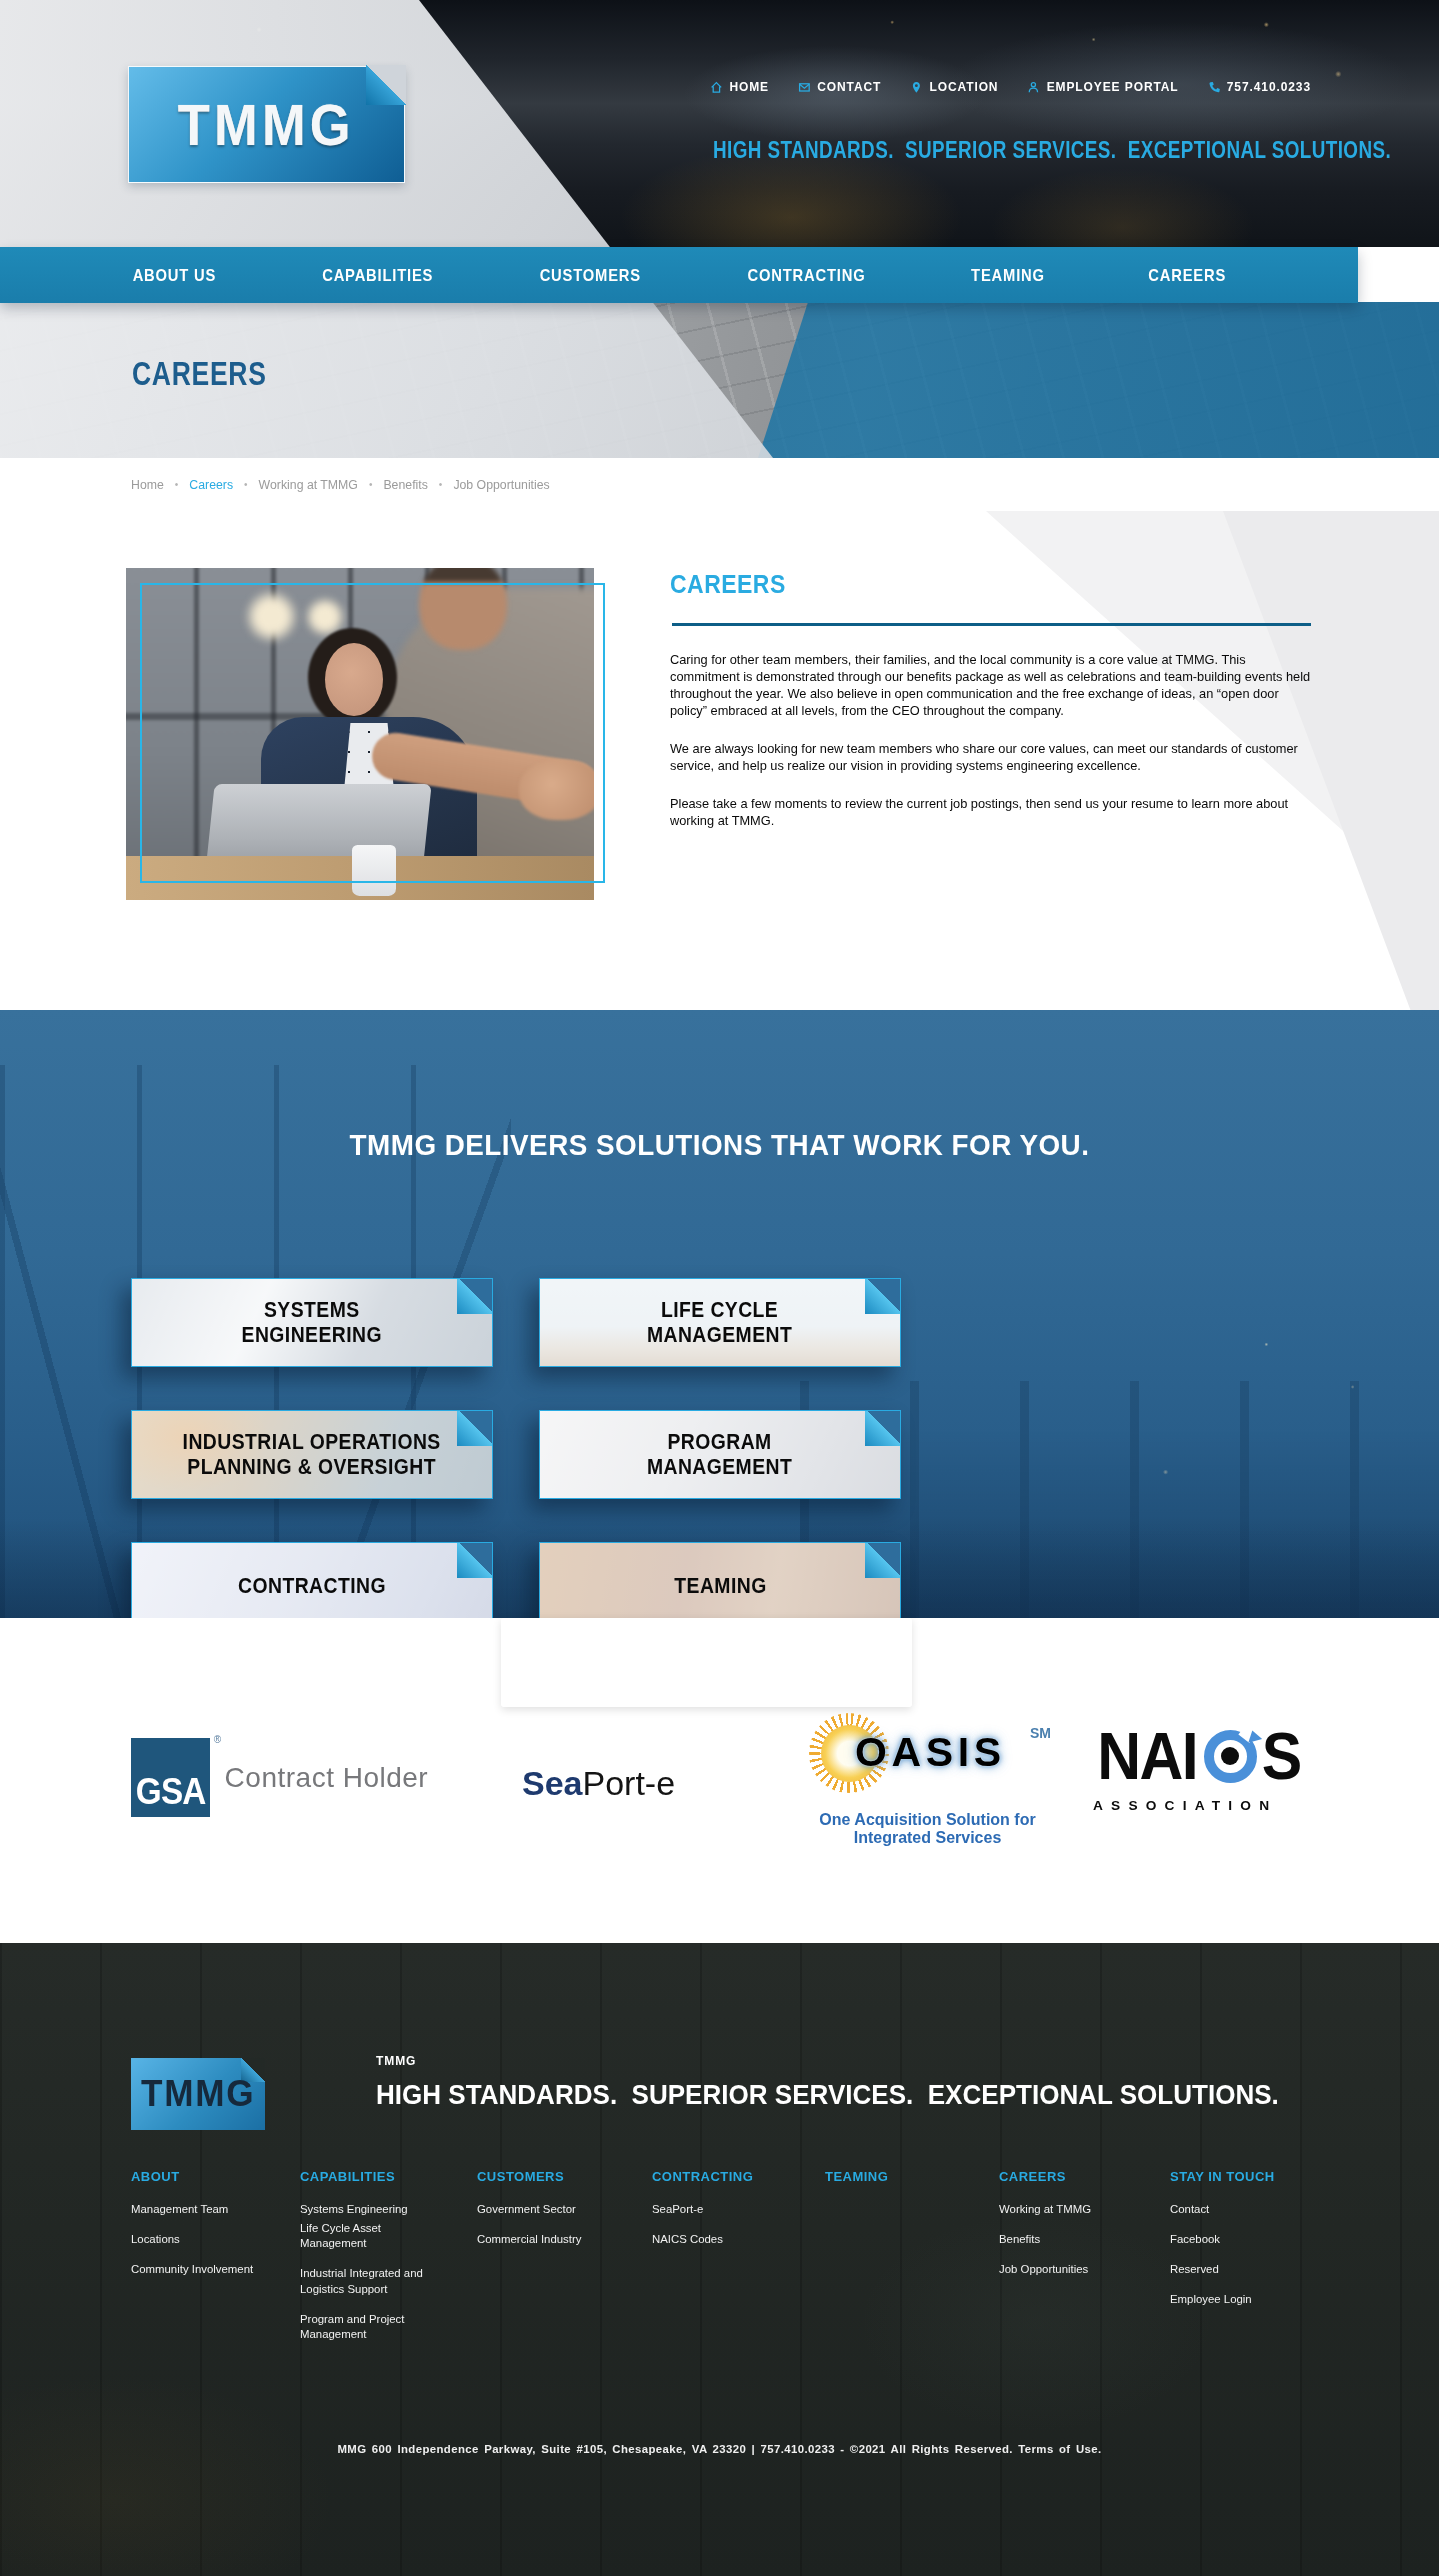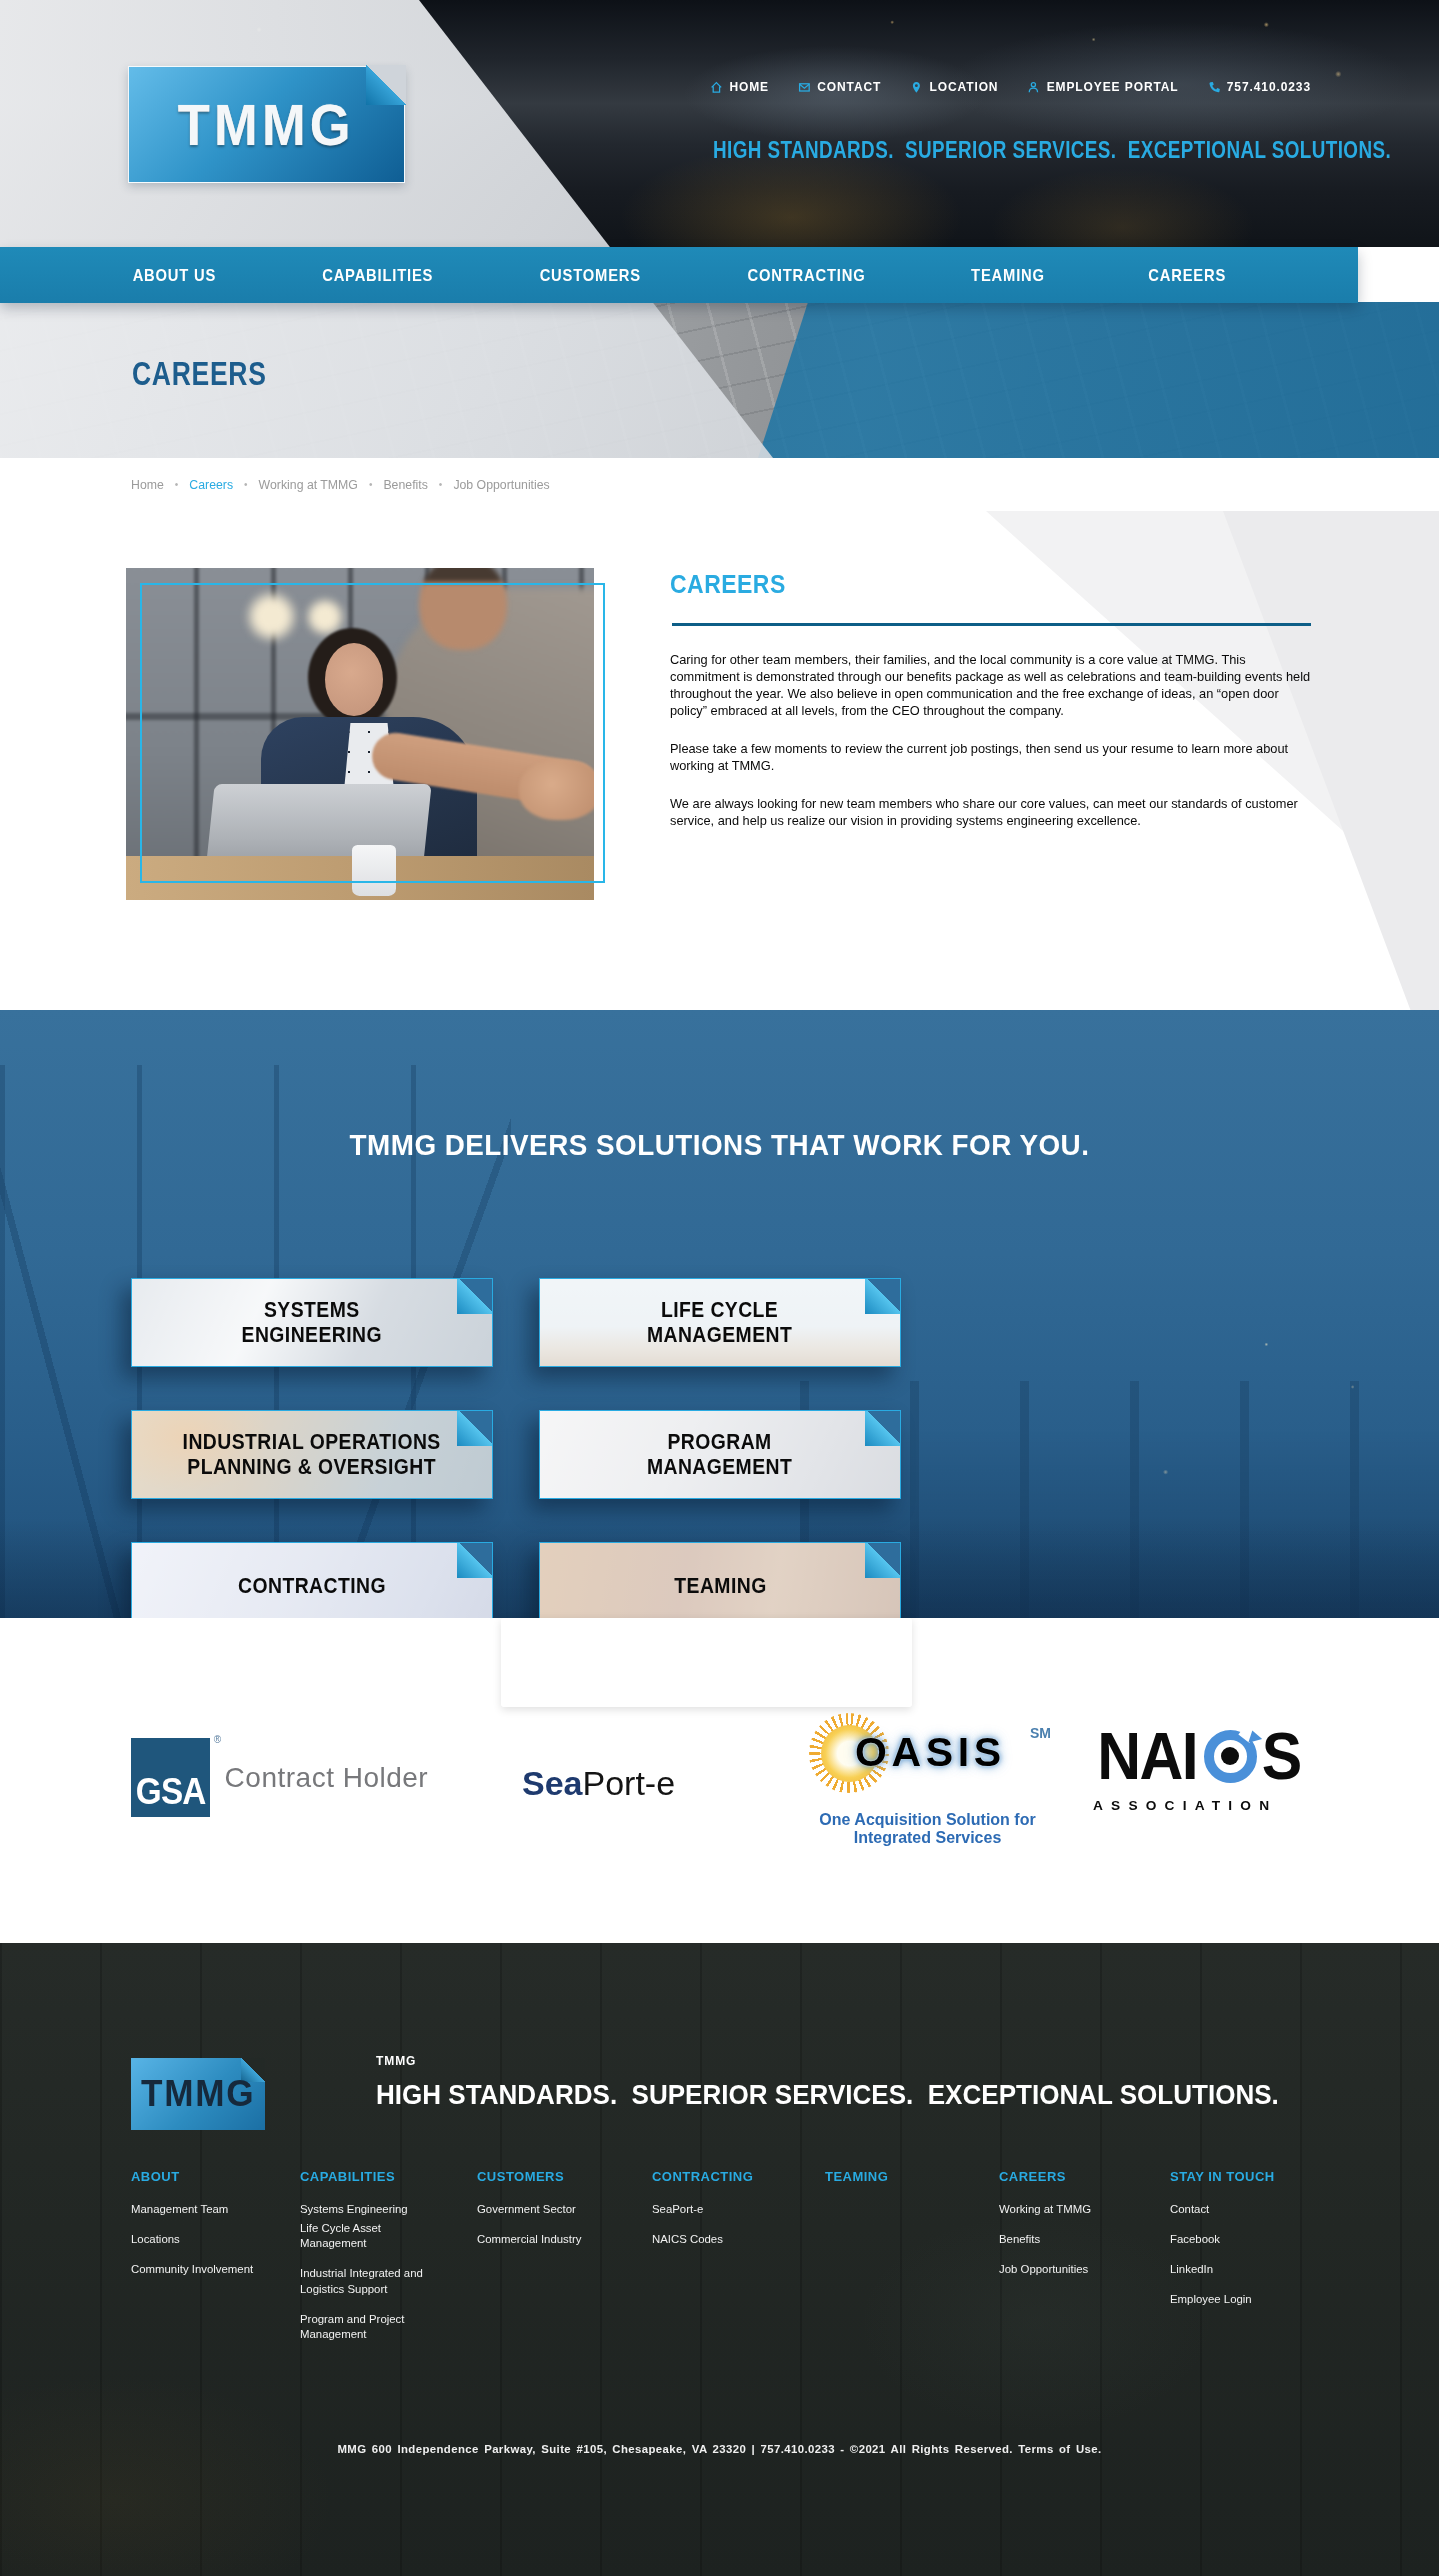--- a/index.html
+++ b/index.html
@@ -311,22 +311,22 @@
       <div class="laptop"></div>
       <div class="table"></div>
       <div class="mug"></div>
     </div>
     <div class="photo-frame"></div>
 
     <div class="careers-col">
       <h2 class="careers-h">CAREERS</h2>
       <hr class="careers-rule">
       <p class="careers-p">Caring for other team members, their families, and the local community is a core value at TMMG. This commitment is demonstrated through our benefits package as well as celebrations and team-building events held throughout the year. We also believe in open communication and the free exchange of ideas, an “open door policy” embraced at all levels, from the CEO throughout the company.</p>
+      <p class="careers-p">We are always looking for new team members who share our core values, can meet our standards of customer service, and help us realize our vision in providing systems engineering excellence.</p>
       <p class="careers-p">Please take a few moments to review the current job postings, then send us your resume to learn more about working at TMMG.</p>
-      <p class="careers-p">We are always looking for new team members who share our core values, can meet our standards of customer service, and help us realize our vision in providing systems engineering excellence.</p>
     </div>
   </div>
 
   <div class="solutions">
     <div class="crane-lines"></div>
     <div class="crane-lines2"></div>
     <div class="water-band"></div>
     <div class="sol-head">TMMG DELIVERS SOLUTIONS THAT WORK FOR YOU.</div>
     <div class="btn-grid">
       <div class="sol-btn bg1">
@@ -442,21 +442,21 @@
       <div class="f-col" style="left:999px;">
         <div class="f-col-title">CAREERS</div>
         <div class="f-link">Working at TMMG</div>
         <div class="f-link">Benefits</div>
         <div class="f-link">Job Opportunities</div>
       </div>
       <div class="f-col" style="left:1170px;">
         <div class="f-col-title">STAY IN TOUCH</div>
         <div class="f-link">Contact</div>
         <div class="f-link">Facebook</div>
-        <div class="f-link">LinkedIn</div>
+        <div class="f-link">Reserved</div>
         <div class="f-link">Employee Login</div>
       </div>
     </div>
 
     <div class="f-legal">
       <span>MMG 600 Independence Parkway, Suite #105, Chesapeake, VA 23320 | 757.410.0233 - ©2021 All Rights Reserved.</span>
       <span class="terms">Terms of Use.</span>
     </div>
   </div>
 

